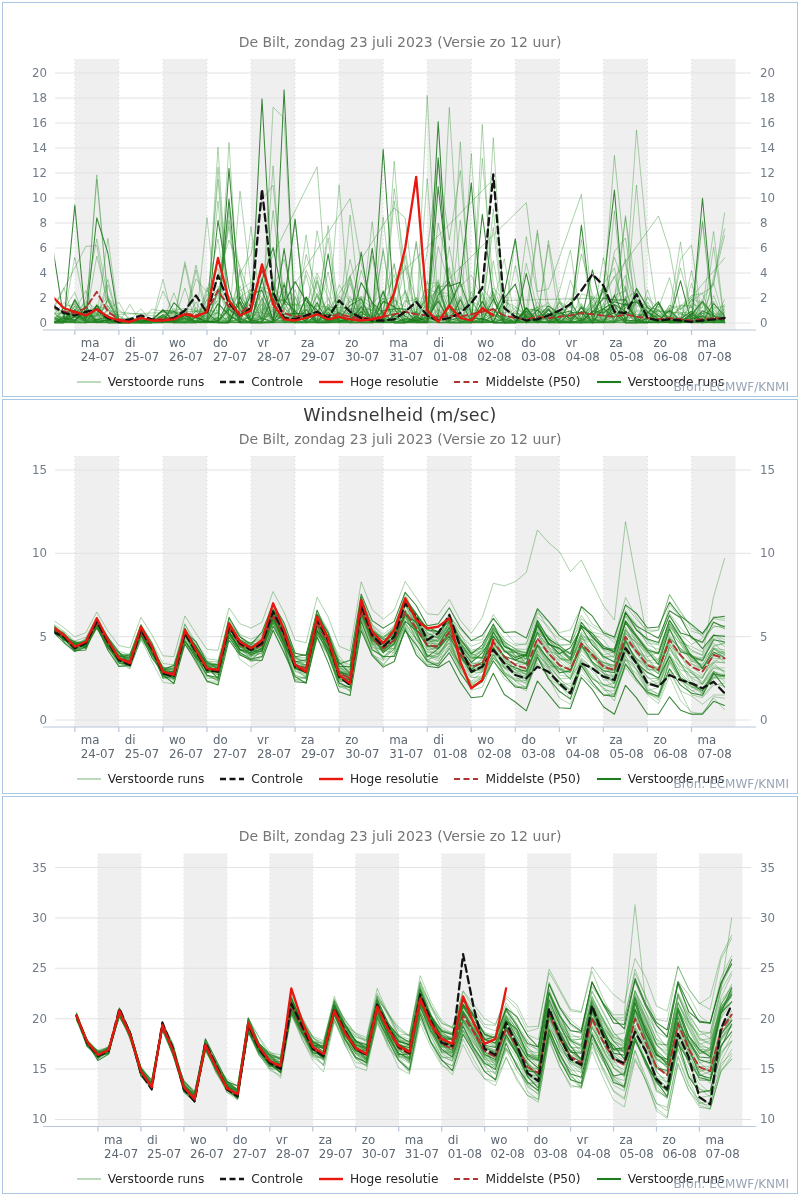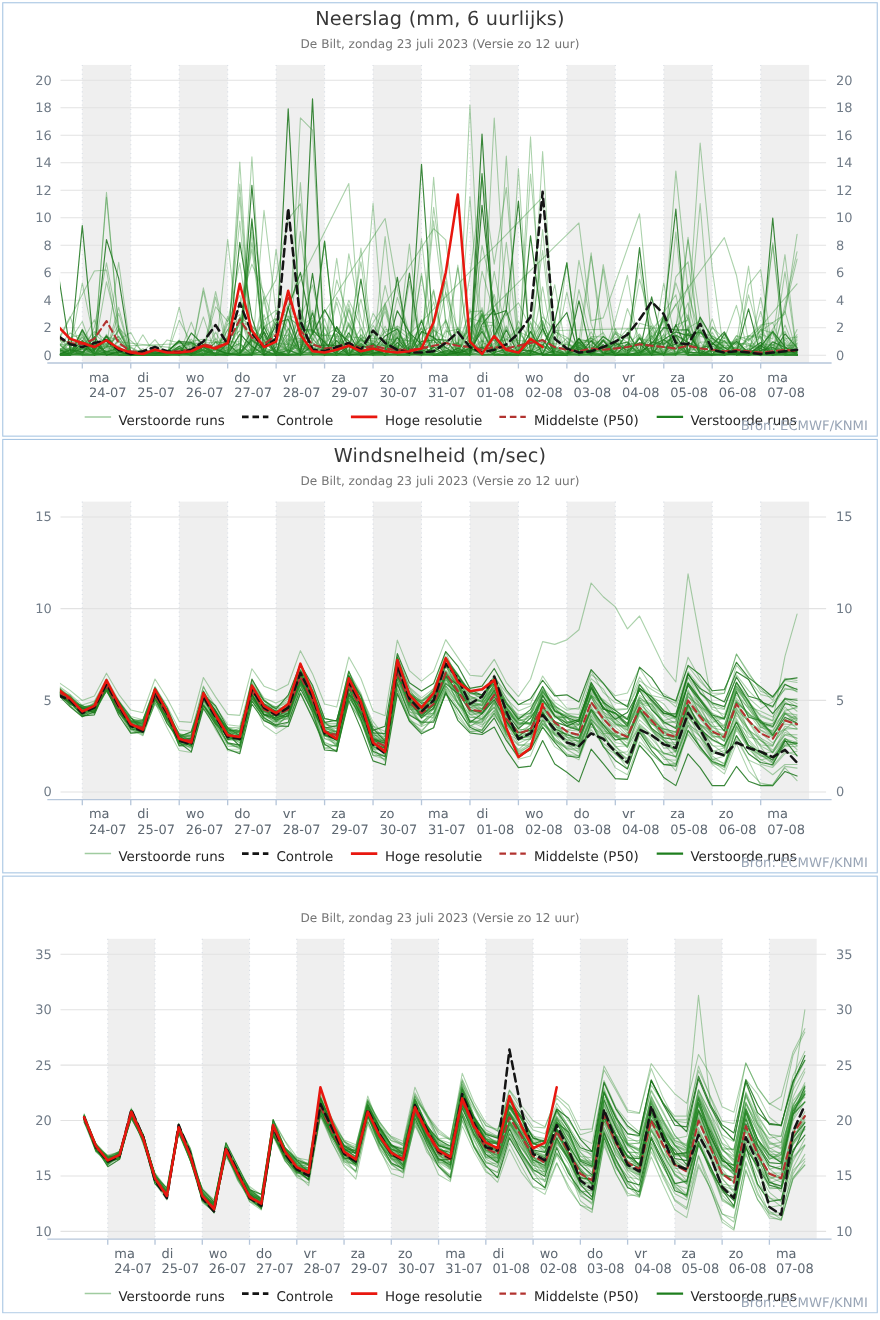--- a/index.html
+++ b/index.html
@@ -1,22 +1,22 @@
 <!DOCTYPE html>
 <html><head>
 <meta charset="utf-8">
 <style>
   html,body{margin:0;padding:0;background:#ffffff;width:800px;font-family:"DejaVu Sans","Liberation Sans",sans-serif;}
   .panel{position:relative;box-sizing:border-box;margin:2px 2px 0 2px;height:395px;border:1px solid #a9c6e3;background:#fff;overflow:hidden;}
   .panel.tall{height:398px;}
   .ctitle{position:absolute;top:5px;left:0;width:100%;text-align:center;font-size:17.5px;color:#383838;letter-spacing:.2px;}
-  .csub{position:absolute;top:31px;left:0;width:100%;text-align:center;font-size:11px;color:#757575;}
+  .csub{position:absolute;top:31px;left:0;width:100%;text-align:center;font-size:14px;color:#757575;}
   svg.plot{position:absolute;top:0;left:0;width:100%;height:100%;}
   .legend{position:absolute;bottom:7px;left:0;width:100%;display:flex;justify-content:center;align-items:center;gap:15px;pointer-events:none;}
-  .legend-item{display:flex;align-items:flex-start;gap:6px;}
+  .legend-item{display:flex;align-items:center;gap:6px;}
   .legend-item .llab{font-size:12.2px;color:#262626;}
   .bron{position:absolute;bottom:2px;right:8px;font-size:12px;color:#99a5b6;}
   text.ylab{font-size:11.8px;fill:#717c88;}
   text.xlab{font-size:11.8px;fill:#5d6771;}
 </style>
 </head>
 <body>
 
 <div class="panel">
   <svg class="plot" id="plot0" viewBox="0 0 794 393" preserveAspectRatio="none">
@@ -178,21 +178,20 @@
       <text x="518.3291139240506" y="358" class="xlab">03-08</text>
       <text x="562.379746835443" y="344" class="xlab">vr</text>
       <text x="562.379746835443" y="358" class="xlab">04-08</text>
       <text x="606.4303797468355" y="344" class="xlab">za</text>
       <text x="606.4303797468355" y="358" class="xlab">05-08</text>
       <text x="650.4810126582279" y="344" class="xlab">zo</text>
       <text x="650.4810126582279" y="358" class="xlab">06-08</text>
       <text x="694.5316455696202" y="344" class="xlab">ma</text>
       <text x="694.5316455696202" y="358" class="xlab">07-08</text>
     </svg>
-  <div class="ctitle">Neerslag (mm, 6 uurlijks)</div>
   <div class="csub">De Bilt, zondag 23 juli 2023 (Versie zo 12 uur)</div>
   <div class="legend" id="legend0">
       <span class="legend-item">
         <svg width="26" height="8">
           <line x1="1" y1="4" x2="25" y2="4" stroke="rgba(45,143,45,0.45)" stroke-width="1.4"></line>
         </svg>
         <span class="llab">Verstoorde runs</span>
       </span>
       <span class="legend-item">
         <svg width="26" height="8">

